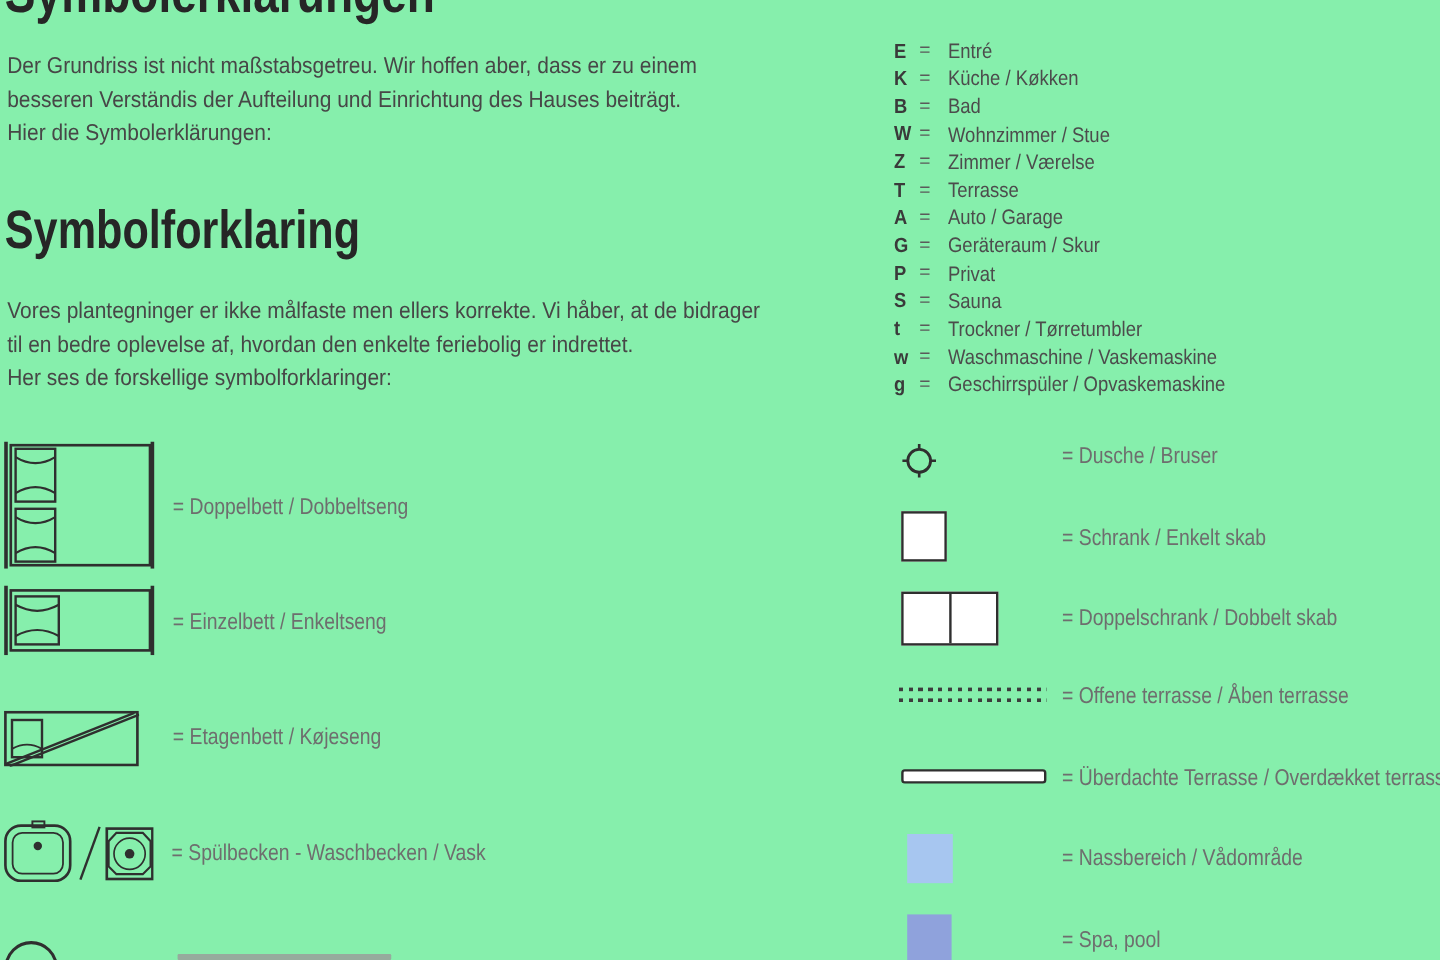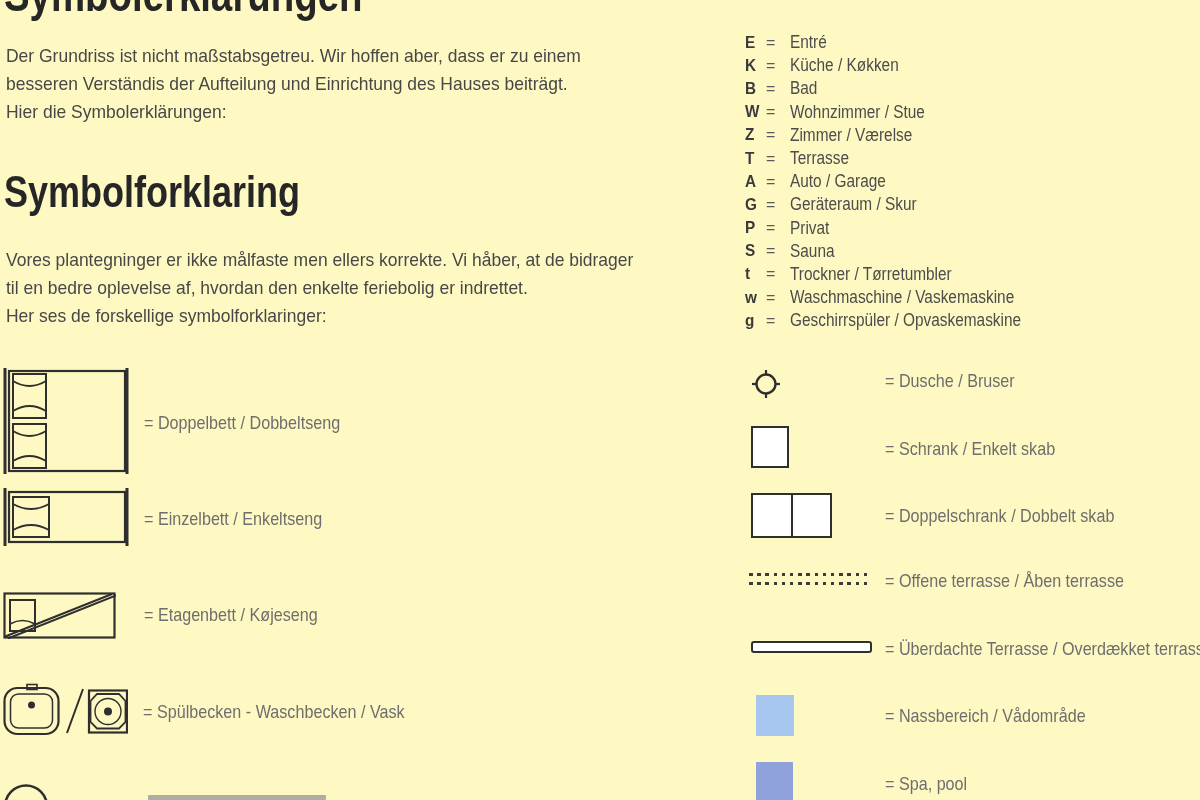--- a/index.html
+++ b/index.html
@@ -1,20 +1,20 @@
 <!DOCTYPE html>
 <html><head>
 <meta charset="utf-8">
 <style>
   * { margin: 0; padding: 0; box-sizing: border-box; }
   html,body { background:#e9e9e9; }
   #page {
     position: relative;
     width: 1200px; height: 800px;
-    background: #fef9c3;
+    background: #86efac;
     overflow: hidden;
     font-family: "Liberation Sans", sans-serif;
     color: #2f2f2f;
   }
   
   .h-big {
     position: absolute;
     font-weight: bold;
     color: #262626;
     transform: scaleX(.80);

